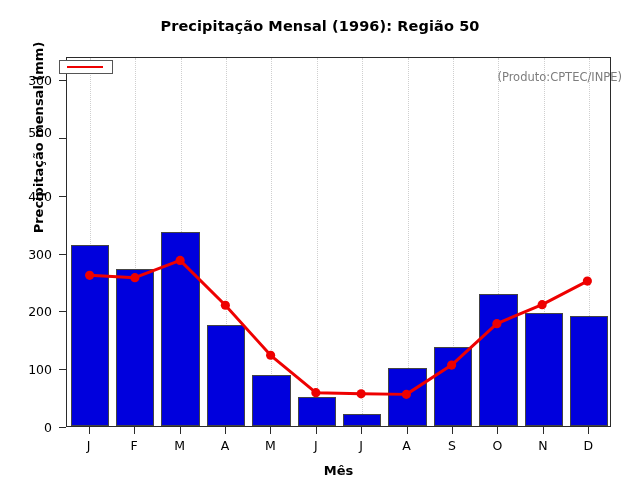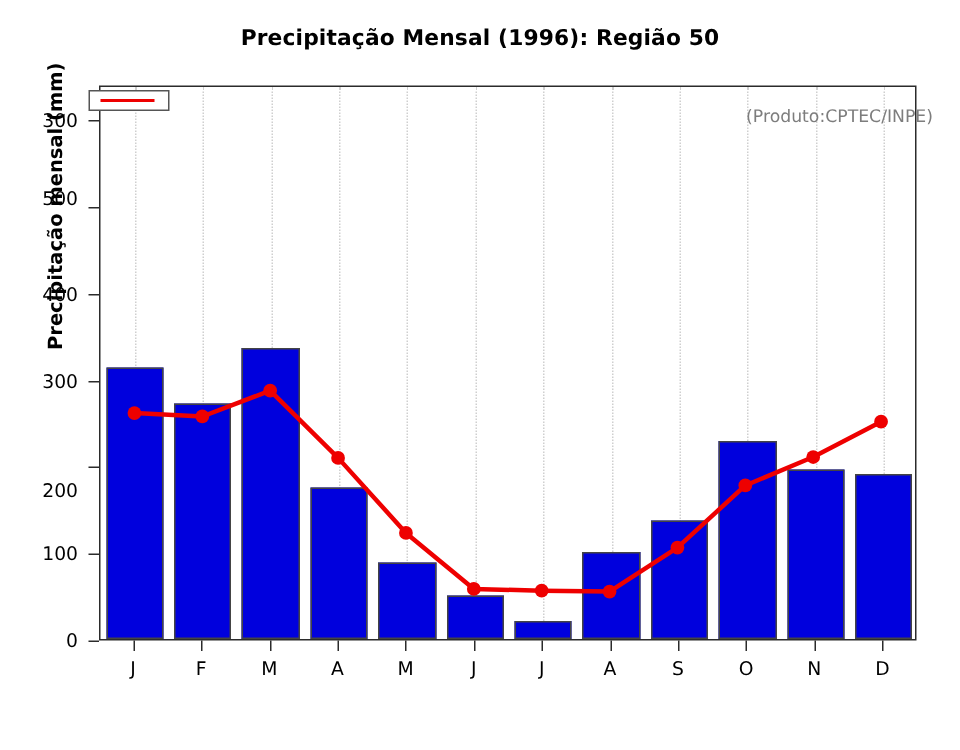--- a/index.html
+++ b/index.html
@@ -114,21 +114,21 @@
 
   <div class="chart-title">Precipitação Mensal (1996): Região 50</div>
 
   <div class="ylabel-box">Precipitação mensal (mm)</div>
 
   <div id="yticks">
       <div class="ytick-label" style="top: 427px; width: 52px; left: 0px;">0</div>
       <div class="ytick-mark" style="top: 427px;"></div>
       <div class="ytick-label" style="top: 369.188px; width: 52px; left: 0px;">100</div>
       <div class="ytick-mark" style="top: 369.188px;"></div>
-      <div class="ytick-label" style="top: 311.375px; width: 52px; left: 0px; margin-top: 16px;">200</div>
+      <div class="ytick-label" style="top: 311.375px; width: 52px; left: 0px;">200</div>
       <div class="ytick-mark" style="top: 311.375px;"></div>
       <div class="ytick-label" style="top: 253.562px; width: 52px; left: 0px;">300</div>
       <div class="ytick-mark" style="top: 253.562px;"></div>
       <div class="ytick-label" style="top: 195.75px; width: 52px; left: 0px;">400</div>
       <div class="ytick-mark" style="top: 195.75px;"></div>
       <div class="ytick-label" style="top: 132px; width: 52px; left: 0px;">500</div>
       <div class="ytick-mark" style="top: 137.938px;"></div>
       <div class="ytick-label" style="top: 80.125px; width: 52px; left: 0px;">300</div>
       <div class="ytick-mark" style="top: 80.125px;"></div>
     </div>
@@ -200,20 +200,21 @@
       <div class="xtick-label" style="left: 406.625px;">A</div>
       <div class="xtick-mark" style="left: 452.042px;"></div>
       <div class="xtick-label" style="left: 452.042px;">S</div>
       <div class="xtick-mark" style="left: 497.458px;"></div>
       <div class="xtick-label" style="left: 497.458px;">O</div>
       <div class="xtick-mark" style="left: 542.875px;"></div>
       <div class="xtick-label" style="left: 542.875px;">N</div>
       <div class="xtick-mark" style="left: 588.292px;"></div>
       <div class="xtick-label" style="left: 588.292px;">D</div>
     </div>
+  <div class="xlabel-title">Mês</div>
 
   <div class="legend">
     <span class="legend-swatch"></span>
   </div>
 
   <div class="credit">(Produto:CPTEC/INPE)</div>
 
 </div>
 
 </body></html>

